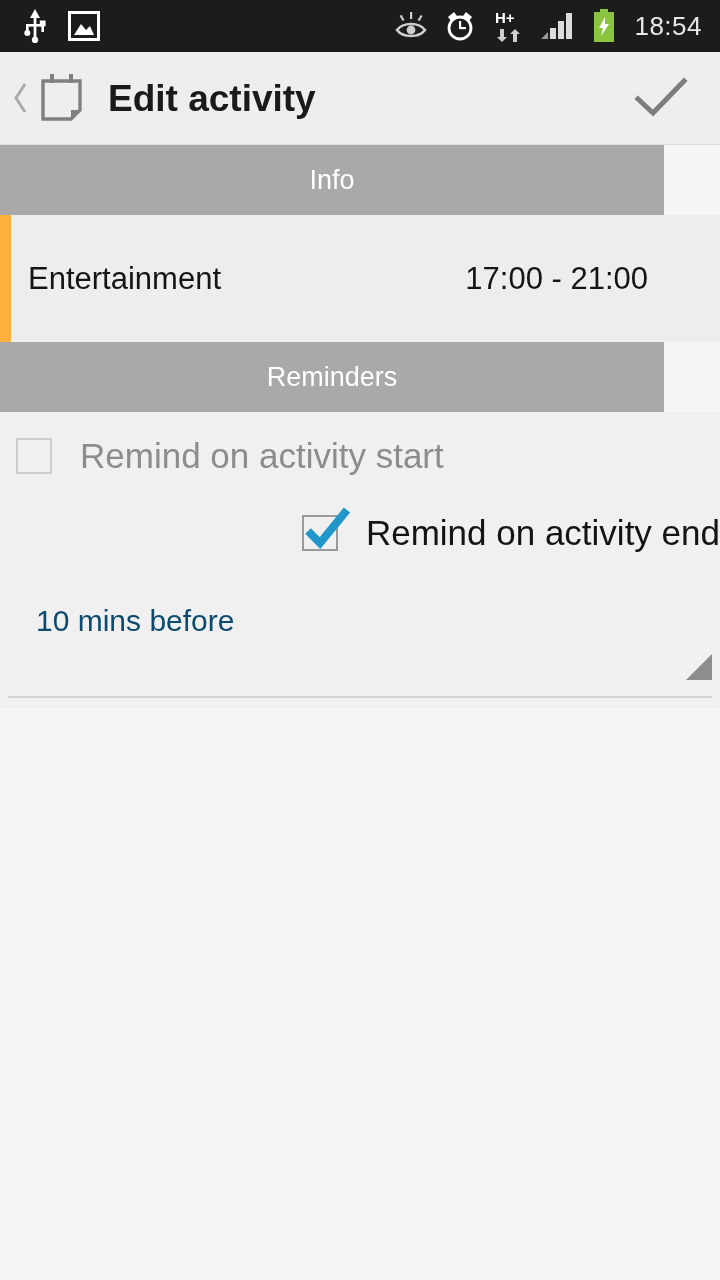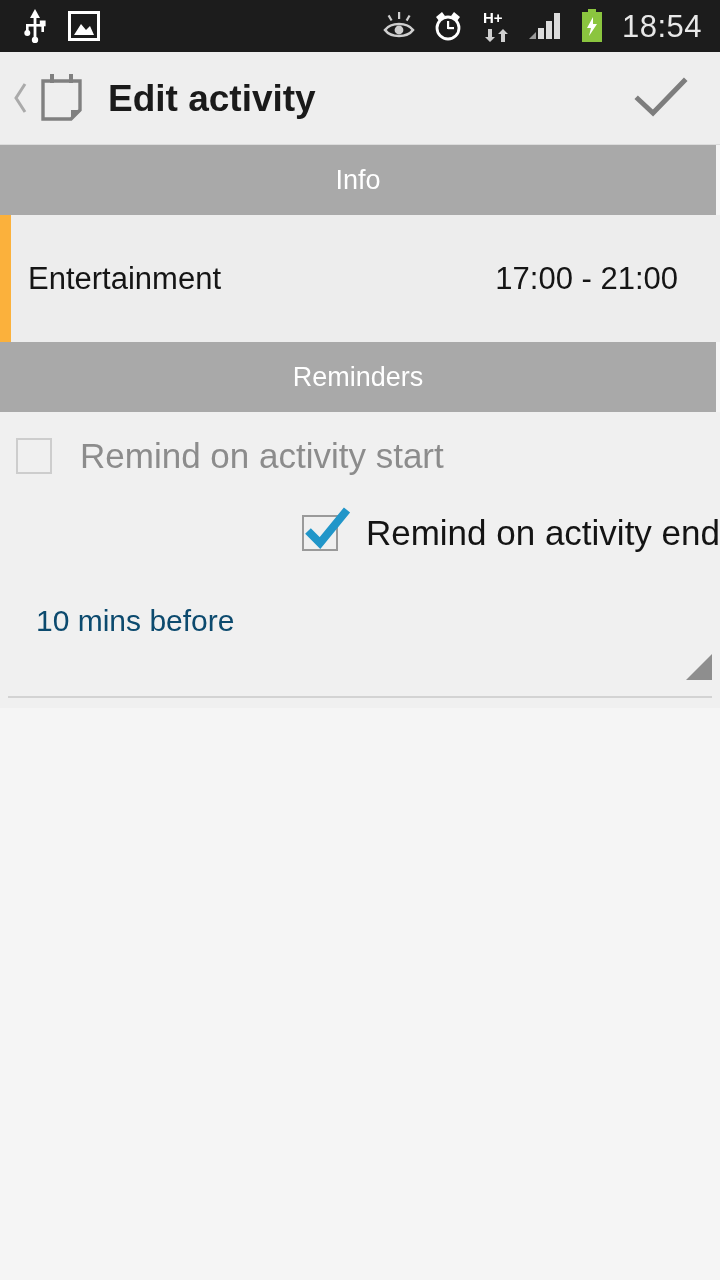--- a/index.html
+++ b/index.html
@@ -13,21 +13,21 @@
 
   
   .statusbar {
     position:absolute; top:0; left:0; width:720px; height:52px;
     background:#1c1c1c; display:flex; align-items:center;
   }
   .sb-left { display:flex; align-items:center; padding-left:24px; gap:22px; }
   .sb-right { display:flex; align-items:center; margin-left:auto; padding-right:18px; gap:16px; }
   .sb-icon { display:flex; align-items:center; justify-content:center; }
   .sb-time {
-    color:#e8e8e8; font-size:31px; letter-spacing:0.5px;
+    color:#e8e8e8; font-size:26px; letter-spacing:0.5px;
     font-family:"Liberation Sans", sans-serif; line-height:1;
     padding-left:2px;
   }
 
   
   .actionbar {
     position:absolute; top:52px; left:0; width:720px; height:93px;
     background:#eeeeee; display:flex; align-items:center;
     border-bottom:1px solid #dcdcdc;
     font-weight:bold;
@@ -41,42 +41,42 @@
     font-size:37px; color:#1a1a1a; margin-left:22px;
     font-family:"Liberation Sans", sans-serif; line-height:1;
   }
   .ab-done {
     margin-left:auto; margin-right:26px;
     width:66px; height:66px; display:flex; align-items:center; justify-content:center;
   }
 
   
   .section-header {
-    width:716px; height:70px; background:#a9a9a9;
+    width:664px; height:70px; background:#a9a9a9;
     display:flex; align-items:center; justify-content:center;
   }
   .section-header span {
     color:#ffffff; font-size:27px; line-height:1;
     font-family:"Liberation Sans", sans-serif;
   }
 
   
   .info-row {
     position:relative; width:720px; height:127px;
     background:#ededed; display:flex; align-items:center;
   }
   .accent-bar {
     position:absolute; left:0; top:0; width:11px; height:100%;
     background:#fbb13c;
   }
   .info-title {
     margin-left:28px; font-size:31px; color:#151515; line-height:1;
   }
   .info-time {
-    margin-left:auto; margin-right:42px; font-size:31px; color:#151515; line-height:1;
+    margin-left:auto; margin-right:72px; font-size:31px; color:#151515; line-height:1;
   }
 
   
   .reminders-block { width:720px; background:#f0f0f0; padding-top:6px; }
   .check-row {
     width:720px; height:75px; display:flex; align-items:center;
   }
   .cbox {
     position:relative; width:36px; height:36px; margin-left:16px;
     flex:0 0 auto;

